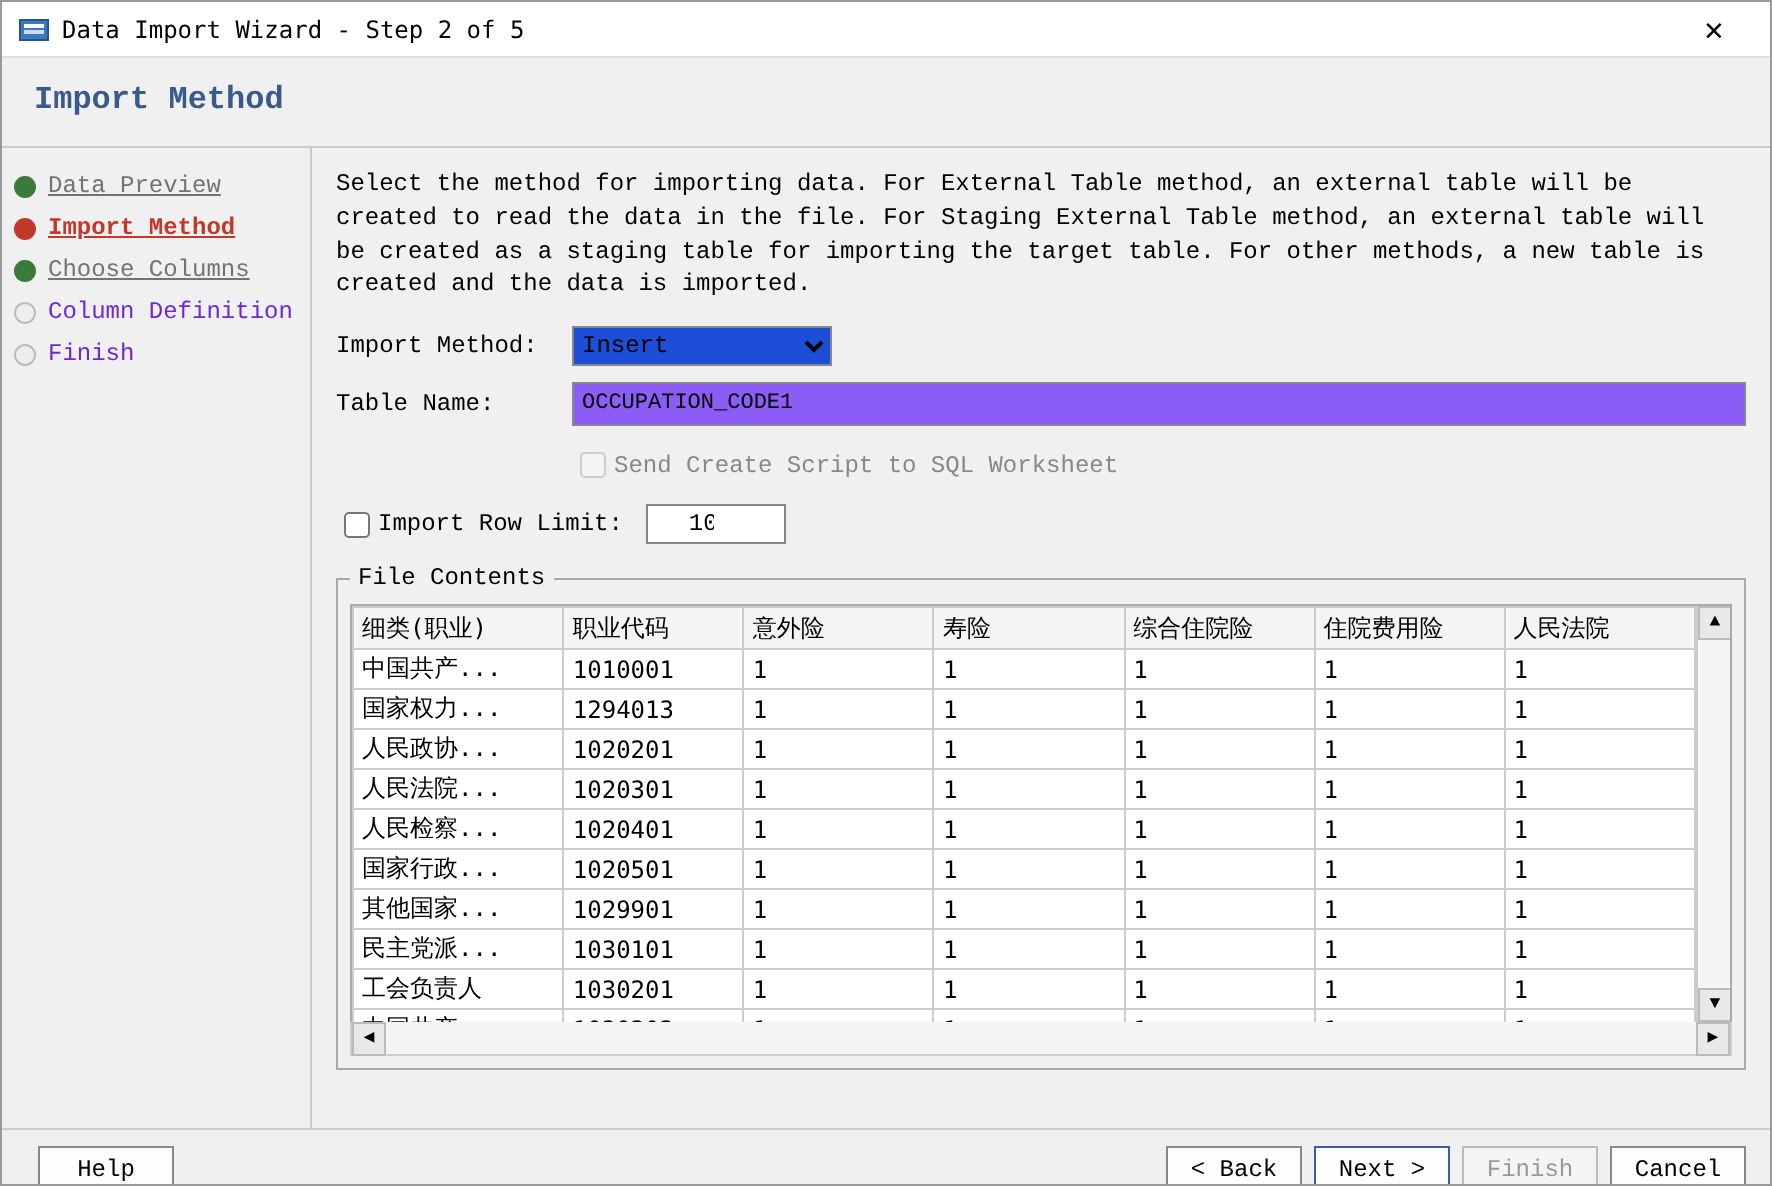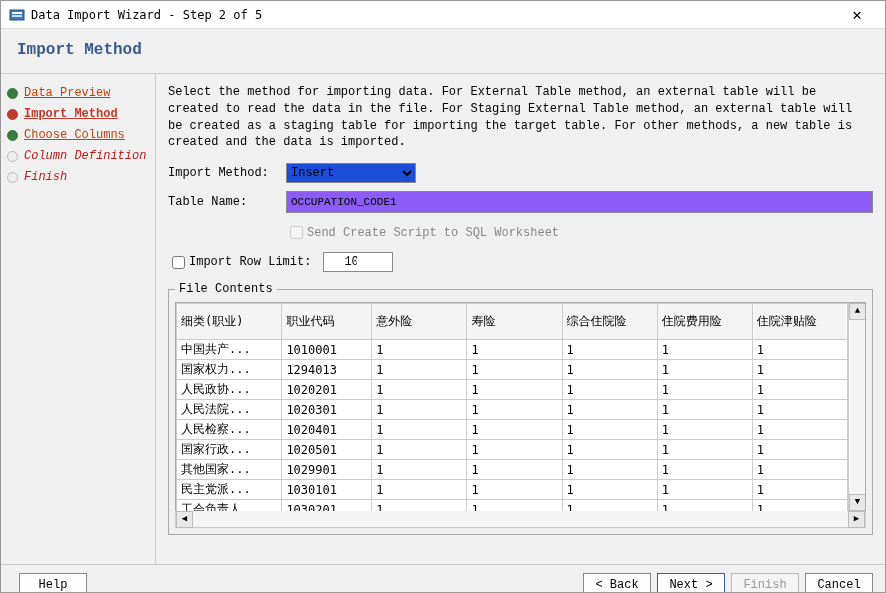--- a/index.html
+++ b/index.html
@@ -37,23 +37,23 @@
     border-right: 1px solid #ccc;
   }
   .step { display: flex; align-items: center; padding: 2px 2px; margin-bottom: 3px; }
   .step .dot {
     width: 11px; height: 11px; border-radius: 50%;
     margin-right: 6px; flex-shrink: 0;
     background: #fff; border: 1px solid #888;
   }
   .step.visited .dot { background: #3a7a3a; border-color: #3a7a3a; }
   .step.active .dot { background: #c0392b; border-color: #c0392b; }
-  .step .lbl { text-decoration: underline; color: #c2410c; font-family: "Courier New", monospace; }
+  .step .lbl { text-decoration: underline; color: #737373; font-family: "Courier New", monospace; }
   .step.active .lbl { color: #c0392b; font-weight: bold; }
-  .step.disabled .lbl { color: #b91c1c; text-decoration: none; font-style: italic; }
+  .step.disabled .lbl { color: #6d28d9; text-decoration: none; }
   .step.disabled .dot { background: #eee; border-color: #bbb; }
   .content { flex: 1; padding: 10px 12px; font-family: "Courier New", monospace; overflow: hidden; }
   .desc { margin-bottom: 12px; line-height: 1.4; }
   .row { display: flex; align-items: center; margin-bottom: 8px; }
   .row .label { width: 118px; }
   select.dd {
     width: 130px; height: 20px; font-family: inherit; font-size: 12px;
     background: #1d4ed8; border: 1px solid #888;
   }
   input.txt {
@@ -75,21 +75,21 @@
     height: 210px; overflow: hidden; background: #fff; border: 1px solid #aaa;
     display: flex;
   }
   .tablewrap table {
     flex: 1; border-collapse: collapse; font-family: "SimSun", "宋体", monospace; font-size: 12px;
   }
   .tablewrap th, .tablewrap td {
     border: 1px solid #ccc; padding: 1px 4px; text-align: left;
     white-space: nowrap; overflow: hidden;
   }
-  .tablewrap th { background: #f4f4f4; font-weight: normal; height: 36px; }
+  .tablewrap th { background: #f4f4f4; font-weight: normal; height: 21px; }
   .tablewrap td { height: 16px; }
   .tablewrap .col0 { width: 82px; }
   .tablewrap .col1 { width: 70px; }
   .tablewrap .colN { width: 74px; }
   .vscroll {
     width: 17px; background: #f0f0f0; border-left: 1px solid #ccc;
     display: flex; flex-direction: column;
   }
   .vscroll .arrow, .hscroll .arrow {
     height: 17px; width: 17px; background: #e8e8e8; border: 1px solid #bbb;
@@ -187,21 +187,21 @@
       <div class="tablewrap">
         <table>
           <thead>
               <tr id="thead-row">
                 <th class="col0">细类(职业)</th>
                 <th class="col1">职业代码</th>
                 <th class="colN">意外险</th>
                 <th class="colN">寿险</th>
                 <th class="colN">综合住院险</th>
                 <th class="colN">住院费用险</th>
-                <th class="colN">住院津贴险</th>
+                <th class="colN">人民法院</th>
               </tr>
             </thead>
           <tbody id="tbody">
               <tr>
                 <td class="col0">中国共产...</td>
                 <td class="col1">1010001</td>
                 <td class="colN">1</td>
                 <td class="colN">1</td>
                 <td class="colN">1</td>
                 <td class="colN">1</td>

